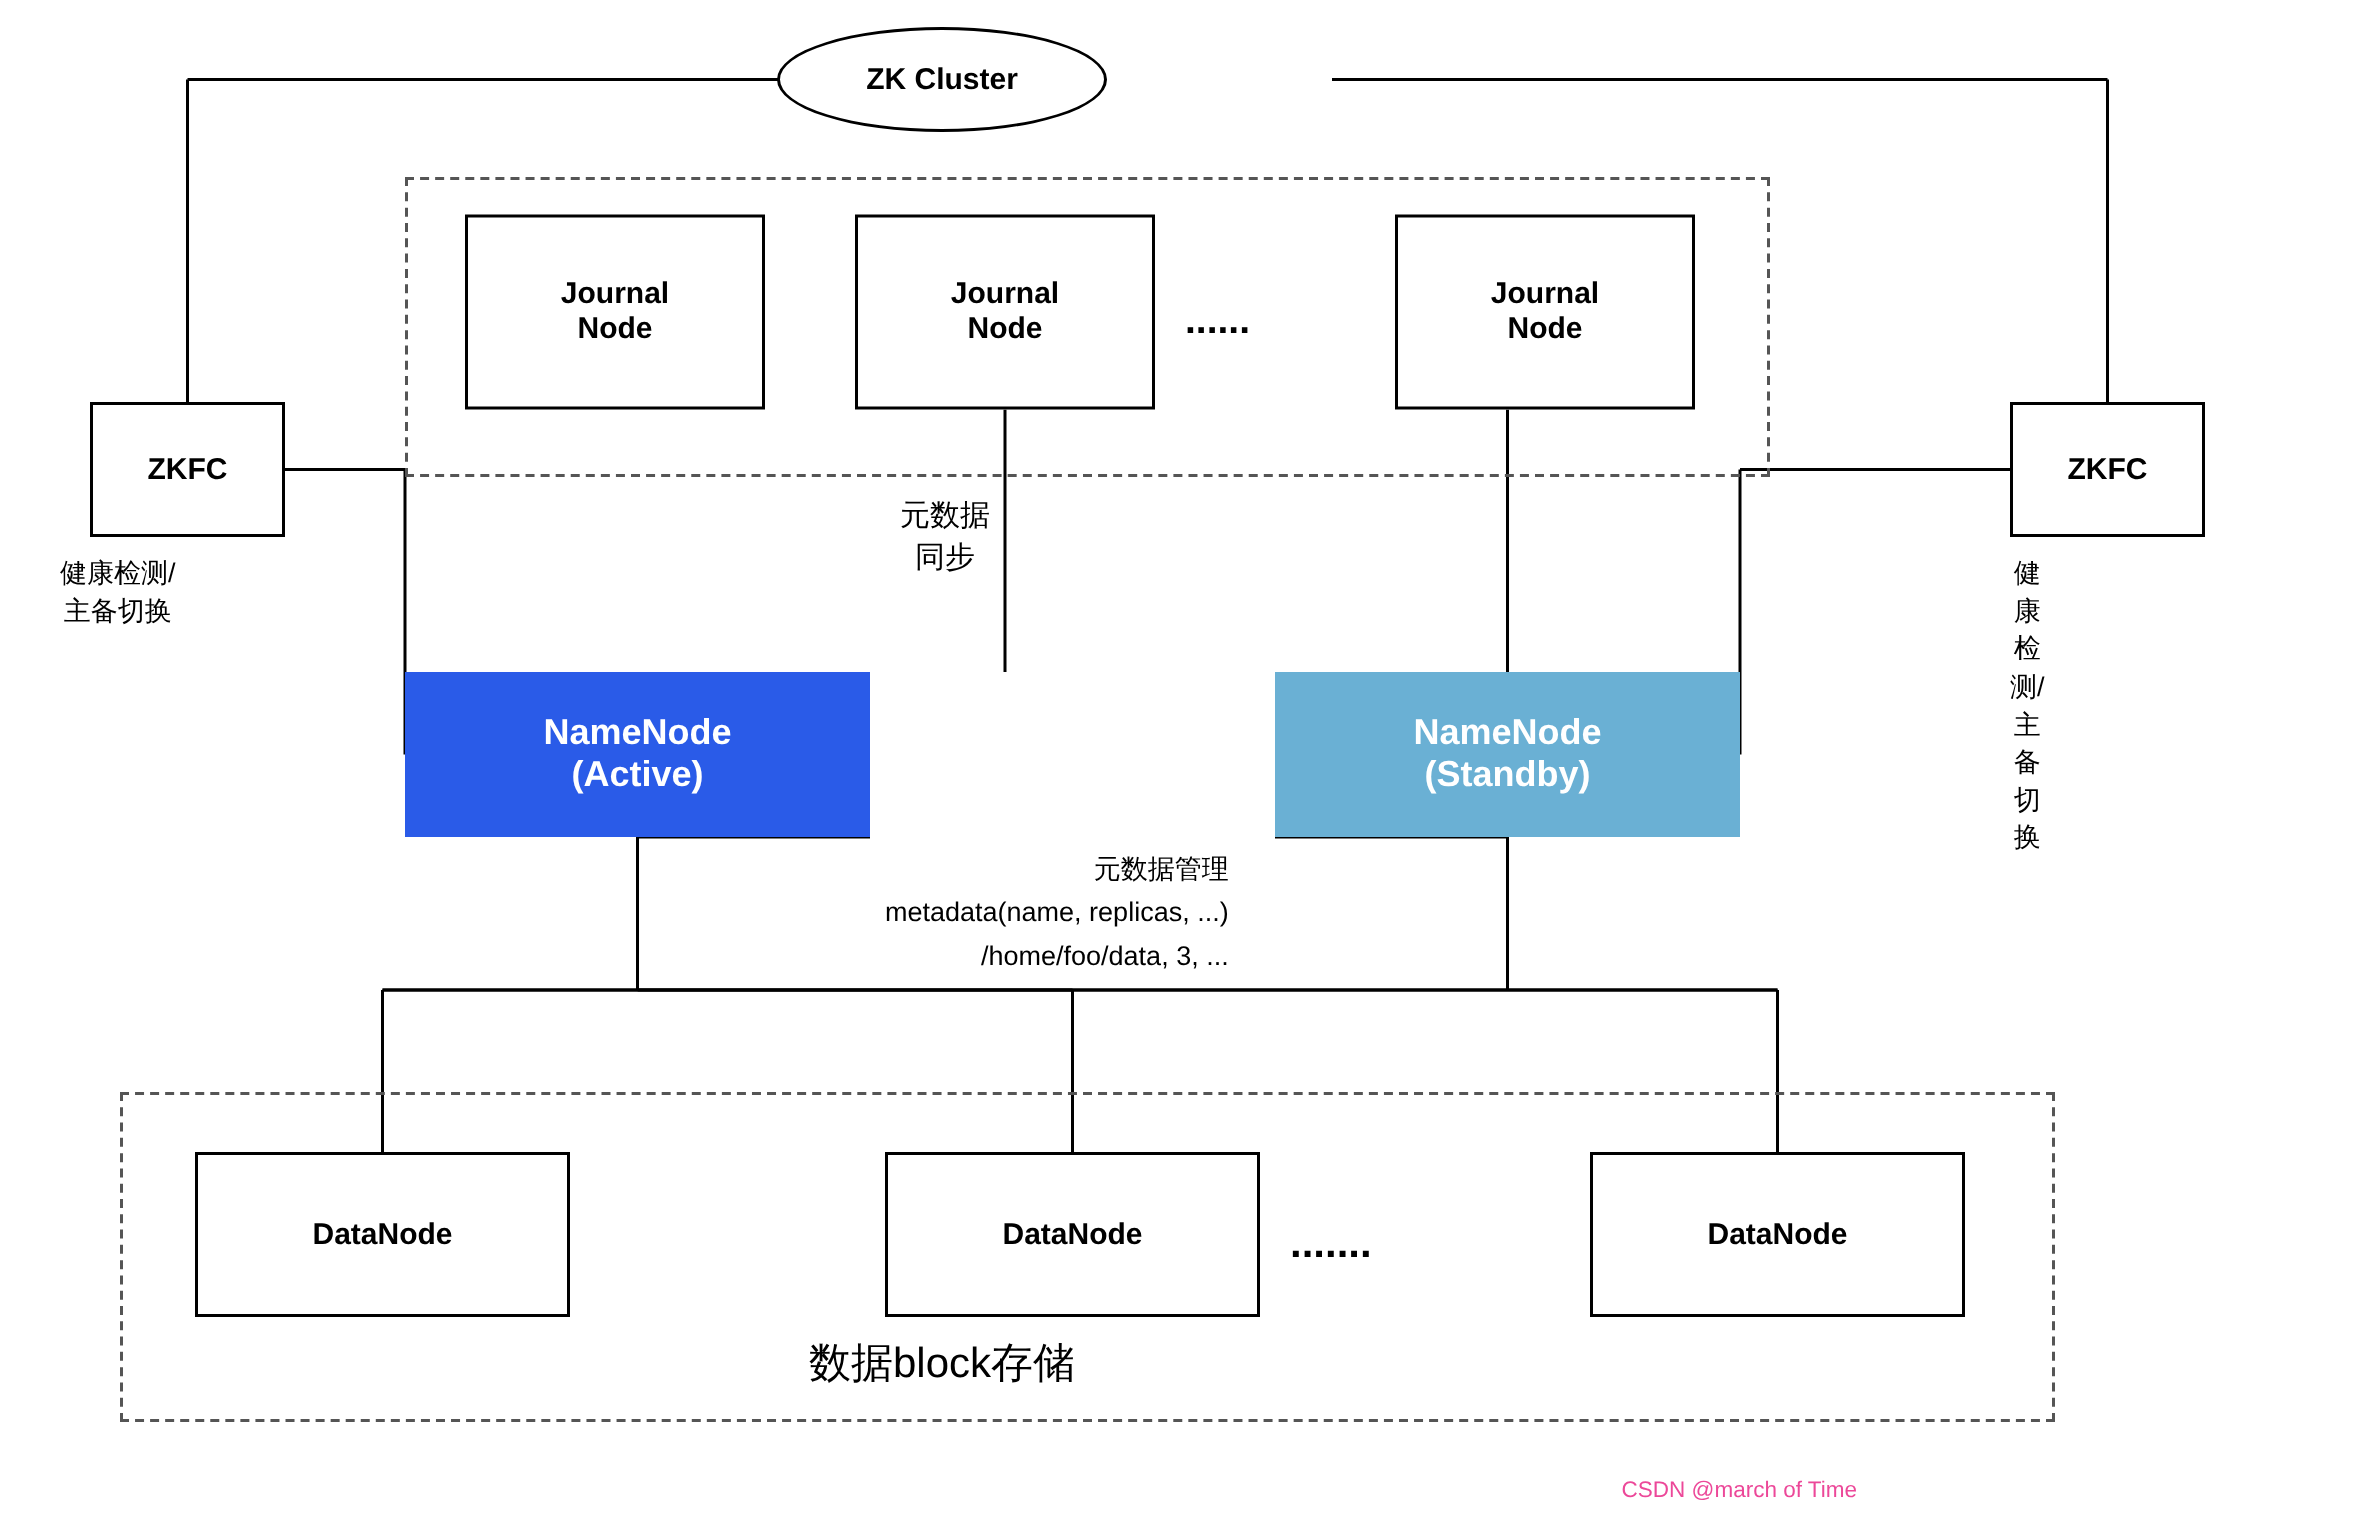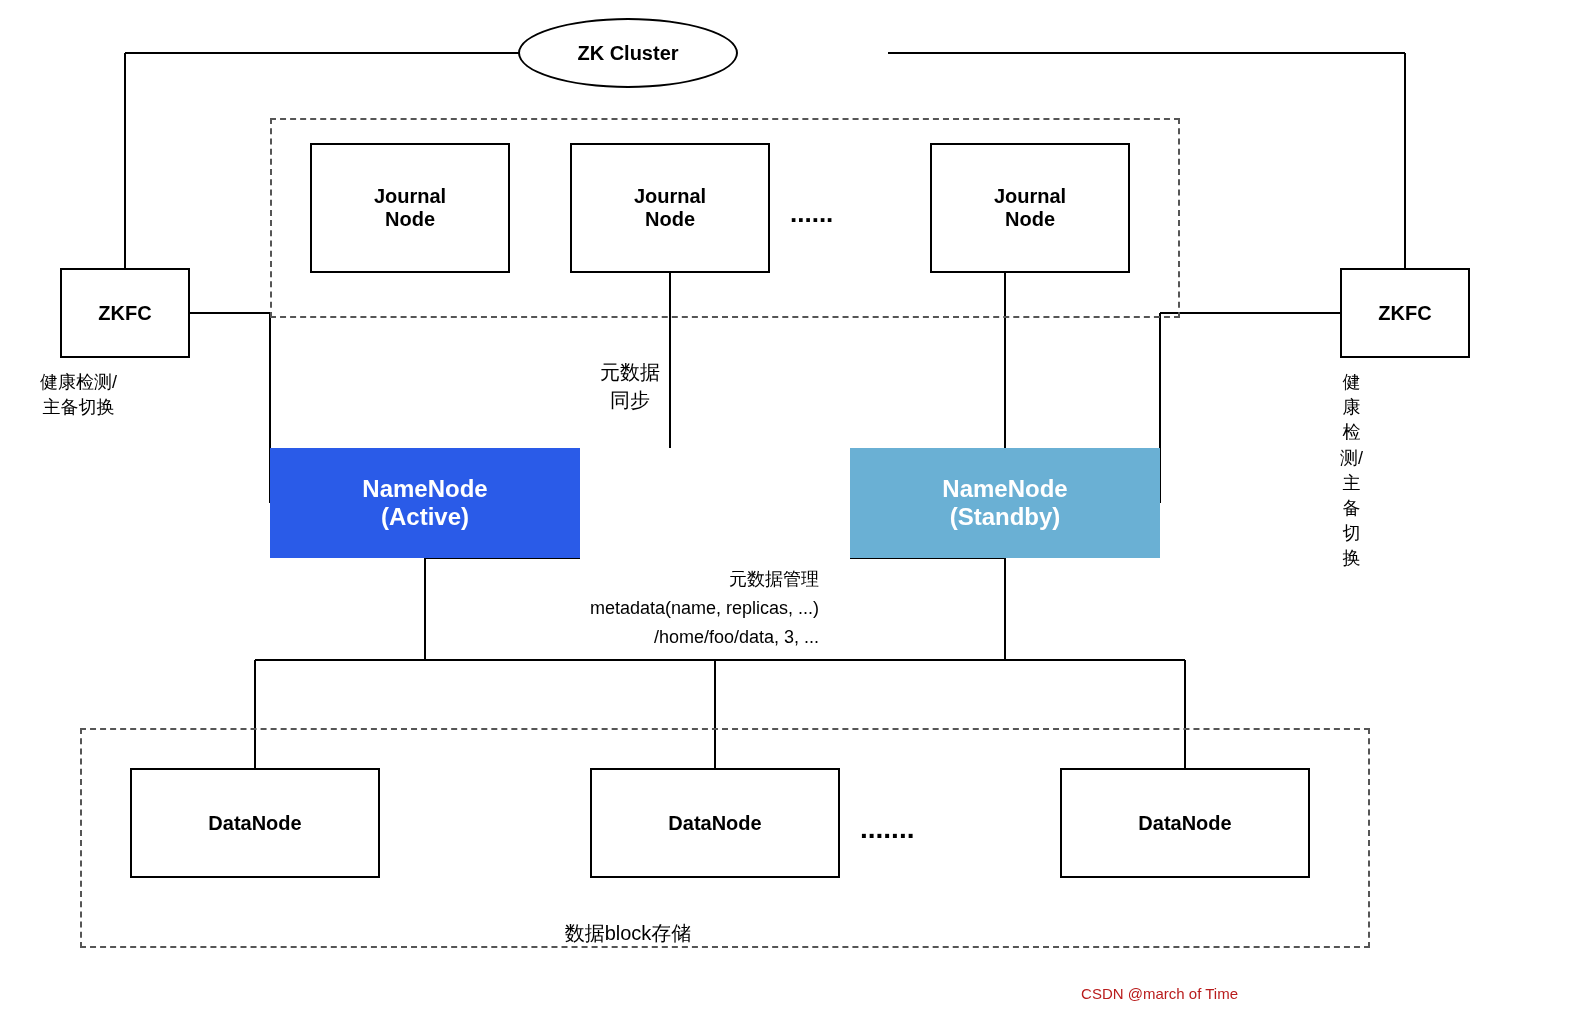--- a/index.html
+++ b/index.html
@@ -183,49 +183,48 @@
     }
 
     
     .label-metadata-sync {
       position: absolute;
       top: 330px;
       left: 600px;
       font-size: 20px;
       text-align: center;
       line-height: 1.4;
-      margin-top: 28px;
     }
 
     
     .label-metadata-mgmt {
       position: absolute;
       top: 565px;
       left: 590px;
       font-size: 18px;
       line-height: 1.6;
       text-align: right;
     }
 
     
     .label-data-block {
       position: absolute;
-      top: 920px;
+      top: 890px;
       left: 50%;
       transform: translateX(-50%);
-      font-size: 20px;
+      font-size: 28px;
     }
 
     
     .watermark {
       position: absolute;
       bottom: 8px;
       right: 18px;
       font-size: 15px;
-      color: #b91c1c;
+      color: #ec4899;
     }
 
     
     .lines-svg {
       position: absolute;
       top: 0;
       left: 0;
       width: 1576px;
       height: 1010px;
       pointer-events: none;

